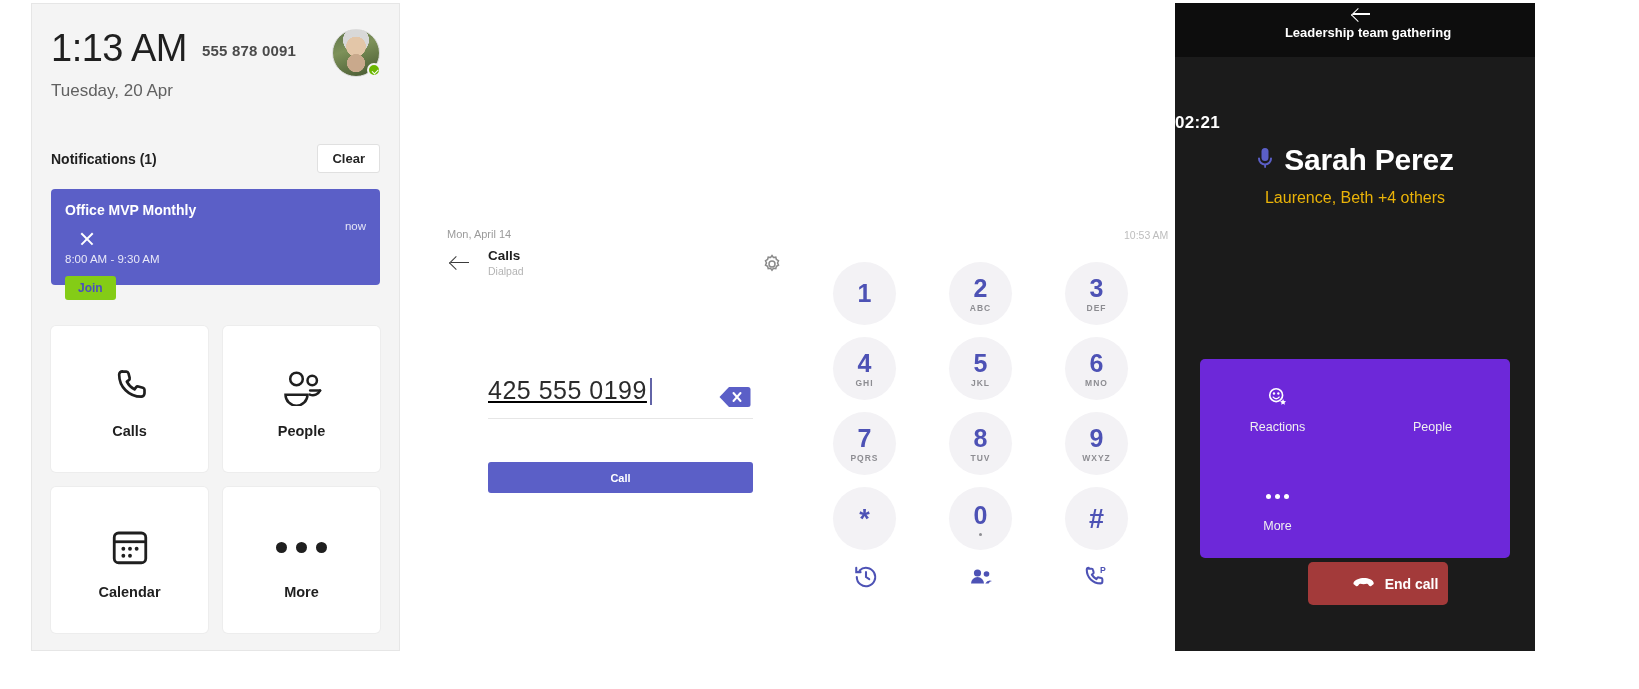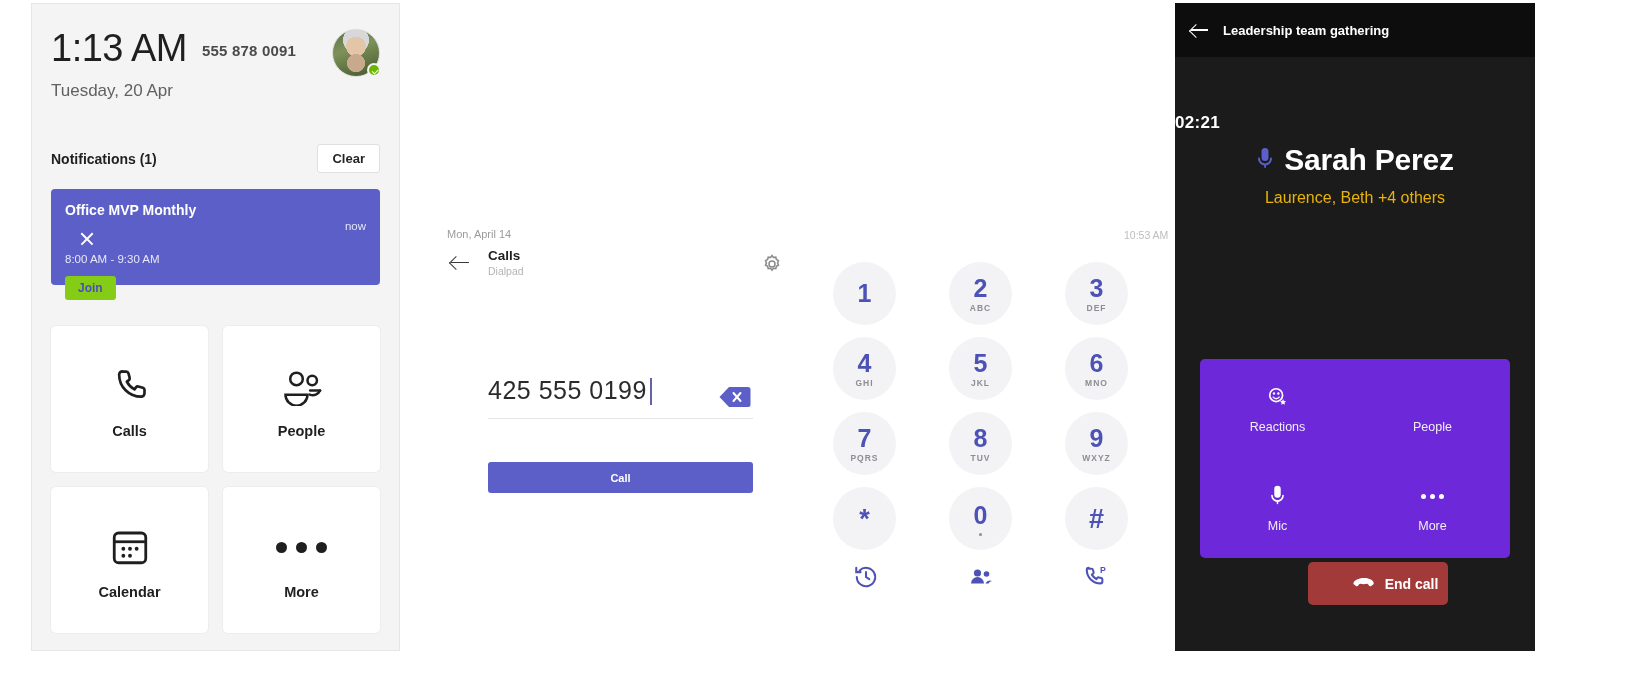--- a/index.html
+++ b/index.html
@@ -118,21 +118,21 @@
   .dial-title { font-size: 13.5px; font-weight: 700; color: #1f1f1f; }
   .dial-sub { font-size: 10.5px; color: #b4b4b4; margin-top: 2px; }
 
   .gear {
     position: absolute; left: 760px; top: 252px; width: 24px; height: 24px; cursor: pointer;
   }
 
   .number-field {
     position: absolute; left: 488px; top: 376px; width: 265px;
     border-bottom: 1px solid #e6e6e6; padding-bottom: 13px;
-    display: flex; align-items: flex-end;
+    display: flex; align-items: flex-end; text-decoration: underline;
   }
   .number-value { font-size: 25px; color: #2b2b2b; letter-spacing: 0.5px; }
   .caret { width: 1.6px; height: 27px; background: #6264a7; margin-left: 3px; }
 
   .backspace {
     position: absolute; left: 718px; top: 385px;
     width: 33px; height: 24px; cursor: pointer;
   }
 
   .call-btn {
@@ -154,21 +154,21 @@
   .key-dot { width: 3px; height: 3px; border-radius: 50%; background: #8d8d92; margin-top: 5px; }
   .key-action-row { display: flex; justify-content: space-between; margin-top: 12px; padding: 0 18px; }
   .key-action { width: 30px; height: 30px; display: flex; align-items: center; justify-content: center; cursor: pointer; }
 
   
   .call-panel {
     position: absolute; left: 1175px; top: 3px;
     width: 360px; height: 648px; background: #1b1b1b;
   }
   .call-topbar {
-    height: 54px; background: #0d0d0d; display: flex; align-items: center; padding-left: 14px;
+    height: 54px; background: #0d0d0d; display: flex; align-items: center; padding-left: 14px; flex-direction: column;
   }
   .call-back { width: 22px; height: 22px; position: relative; cursor: pointer; }
   .call-back::before {
     content: ""; position: absolute; left: 2px; top: 10px; width: 17px; height: 1.6px; background: #fff;
   }
   .call-back::after {
     content: ""; position: absolute; left: 2px; top: 6.5px; width: 9px; height: 9px;
     border-left: 1.6px solid #fff; border-bottom: 1.6px solid #fff; transform: rotate(45deg);
   }
   .call-topbar-title { color: #ffffff; font-size: 13px; font-weight: 600; margin-left: 12px; }
@@ -440,30 +440,20 @@
           </svg>
         </span>
         <span class="ctrl-label">Reactions</span>
       </div>
 
       <div class="ctrl">
         <span class="ctrl-icon"></span>
         <span class="ctrl-label">People</span>
       </div>
 
-      <div class="ctrl">
-        <span class="ctrl-icon">
-          <svg width="15" height="24" viewBox="0 0 16 26" fill="#ffffff">
-            <rect x="4.5" y="2" width="7" height="13" rx="3.5"></rect>
-            <path d="M2 12.5a6 6 0 0 0 12 0" stroke="#ffffff" stroke-width="1.8" fill="none" stroke-linecap="round"></path>
-            <rect x="7.2" y="18" width="1.6" height="4" rx="0.8"></rect>
-          </svg>
-        </span>
-        <span class="ctrl-label">Mic</span>
-      </div>
 
       <div class="ctrl">
         <span class="ctrl-icon">
           <span class="ctrl-dots">
               <i></i>
               <i></i>
               <i></i>
             </span>
         </span>
         <span class="ctrl-label">More</span>

